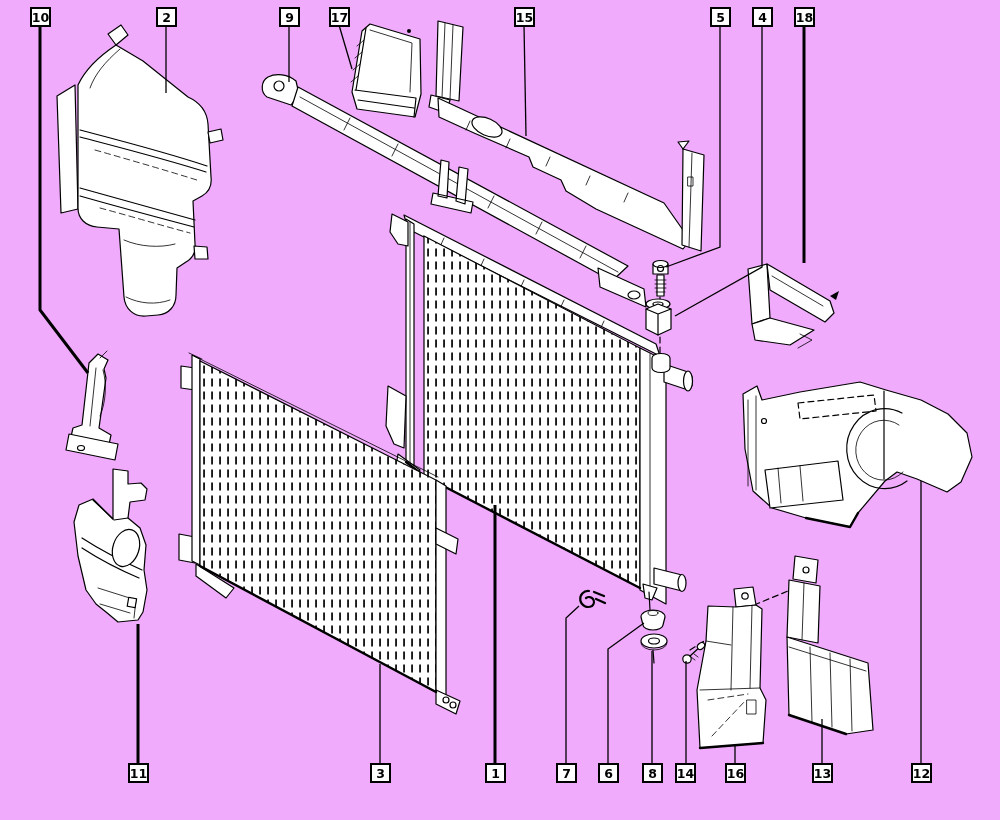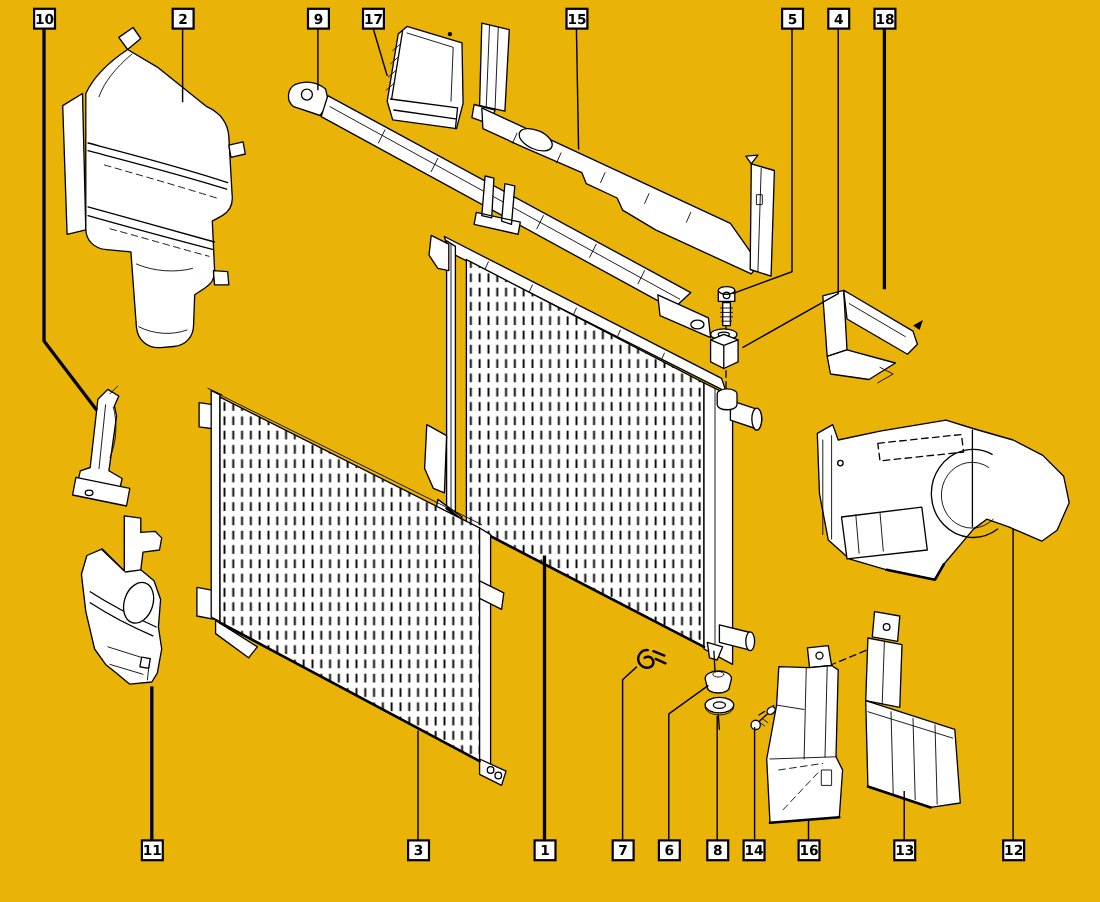--- a/index.html
+++ b/index.html
@@ -1,16 +1,16 @@
 <!DOCTYPE html>
 <html><head>
 <meta charset="utf-8">
 <style>
   html,body{margin:0;padding:0;background:#ffffff;}
-  .stage{position:relative;width:1000px;height:820px;background:#eab308;overflow:hidden;
+  .stage{position:relative;width:1000px;height:820px;background:#f0abfc;overflow:hidden;
          font-family:"DejaVu Sans", sans-serif;}
   svg{position:absolute;left:0;top:0;}
   .ln{fill:none;stroke:#000;stroke-width:1.2;stroke-linejoin:round;stroke-linecap:round;}
   .lnw{fill:#fff;stroke:#000;stroke-width:1.2;stroke-linejoin:round;stroke-linecap:round;}
   .ln2{fill:none;stroke:#000;stroke-width:2.4;stroke-linejoin:round;stroke-linecap:round;}
   .thin{stroke-width:0.8;}
   .dash{stroke-dasharray:6,4;}
   .leader{fill:none;stroke:#000;stroke-width:1.3;}
   .leader.bold{stroke-width:3;}
   .callout-box{fill:#fff;stroke:#000;stroke-width:2;}

